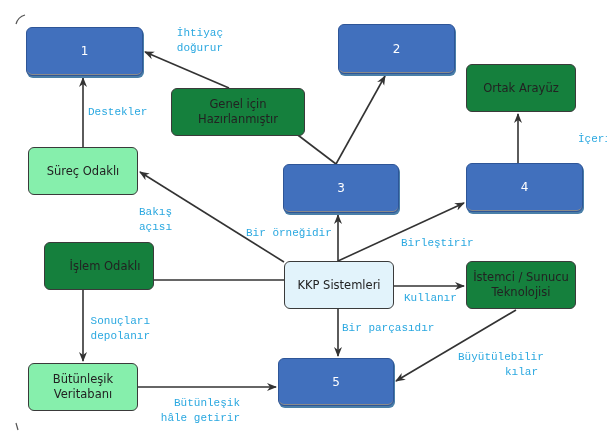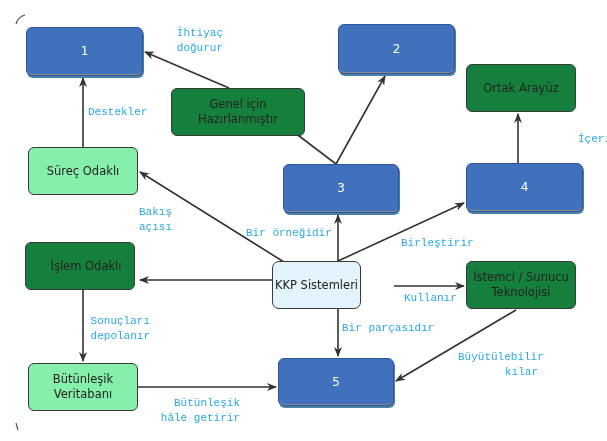--- a/index.html
+++ b/index.html
@@ -66,24 +66,24 @@
 
   <div class="box cyan" style="left:466px;top:64px;width:110px;height:48px;">
       <span>Ortak Arayüz</span>
     </div>
   <div class="box cyan" style="left:171px;top:88px;width:134px;height:48px;">
       <span style="width:90px;">Genel için Hazırlanmıştır</span>
     </div>
   <div class="box light" style="left:28px;top:147px;width:110px;height:48px;">
       <span>Süreç Odaklı</span>
     </div>
-  <div class="box cyan" style="left:25px;top:242px;width:110px;height:48px;padding-left:12px;">
+  <div class="box cyan" style="left:44px;top:242px;width:110px;height:48px;padding-left:12px;">
       <span>İşlem Odaklı</span>
     </div>
-  <div class="box pale" style="left:272px;top:261px;width:89px;height:48px;border-radius:7px;">
+  <div class="box pale" style="left:284px;top:261px;width:110px;height:48px;">
       <span>KKP Sistemleri</span>
     </div>
   <div class="box cyan" style="left:466px;top:261px;width:110px;height:48px;">
       <span style="width:100px;">İstemci / Sunucu Teknolojisi</span>
     </div>
   <div class="box light" style="left:28px;top:363px;width:110px;height:48px;">
       <span style="width:80px;">Bütünleşik Veritabanı</span>
     </div>
 
   <div class="lbl" style="left:157px;top:26px;width:66px;white-space:normal;">İhtiyaç doğurur</div>

